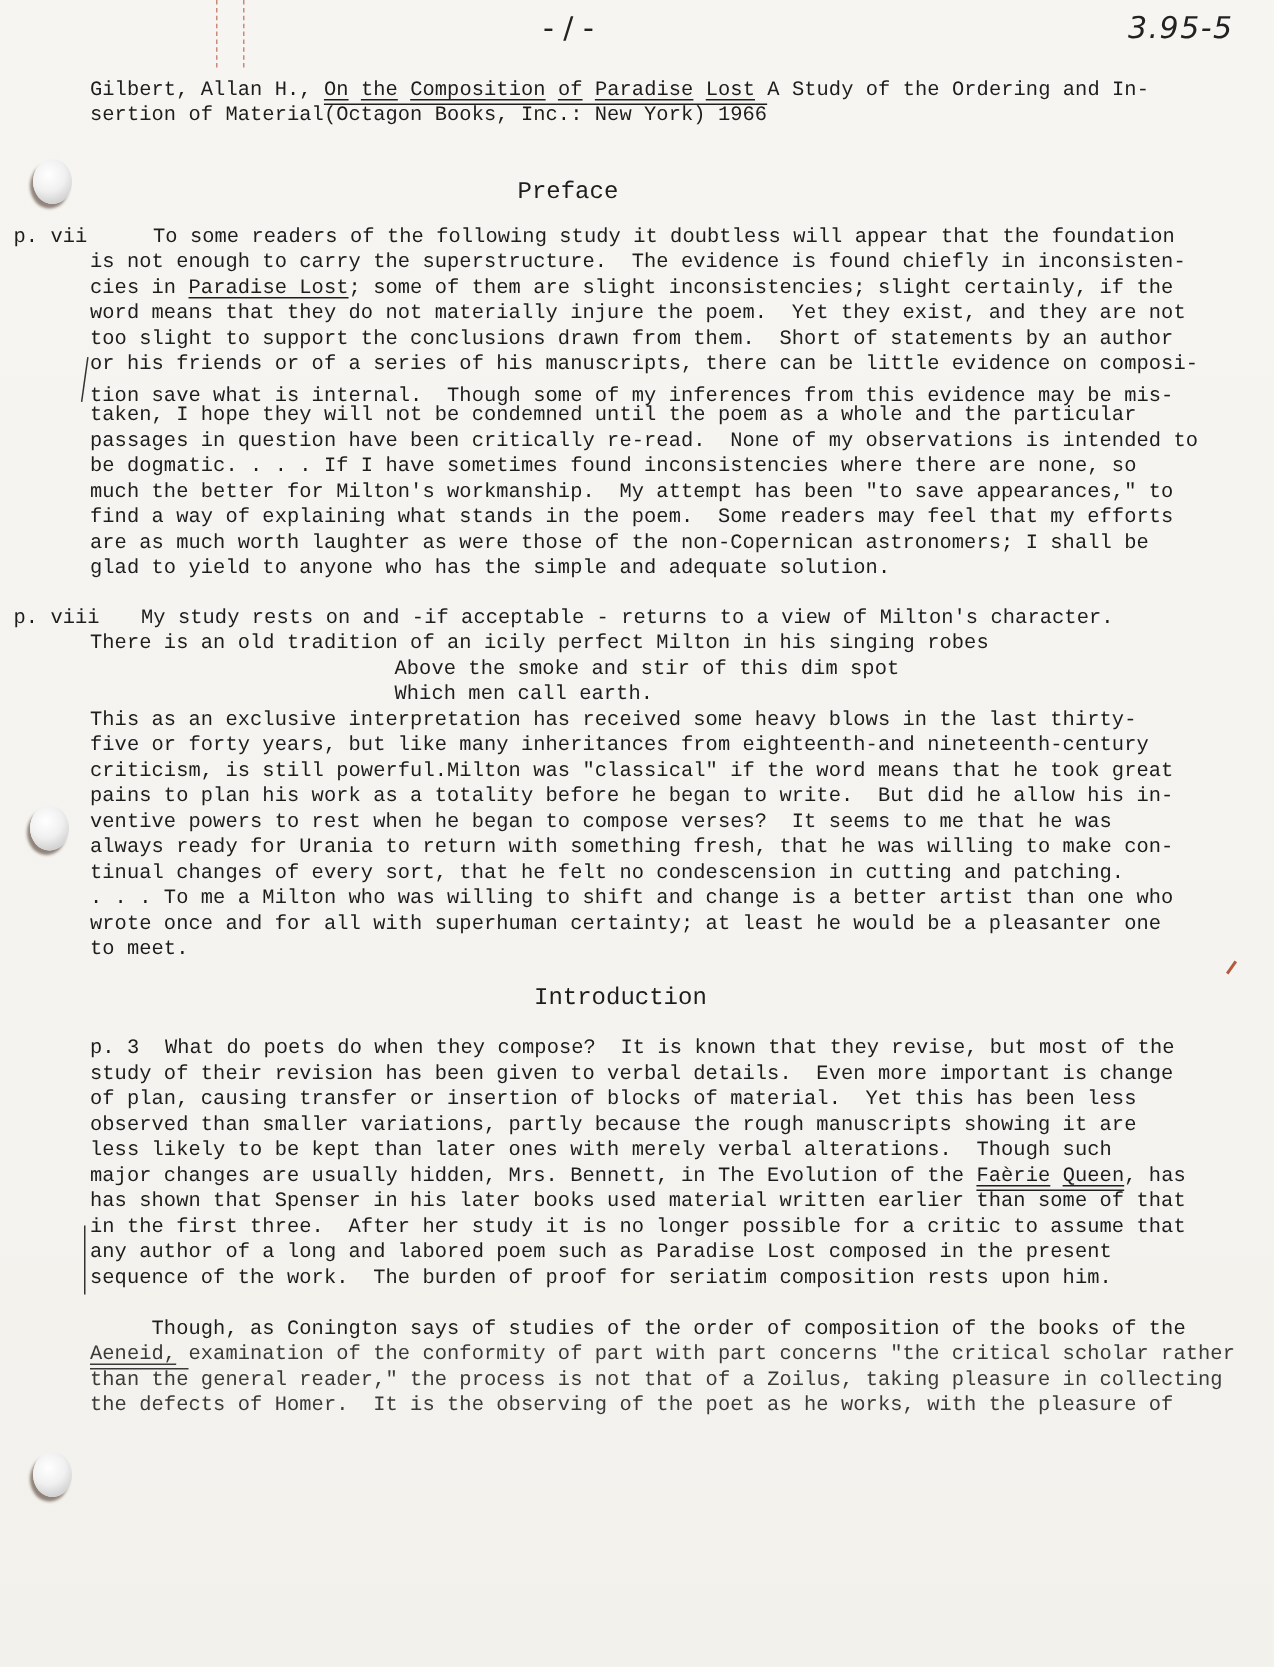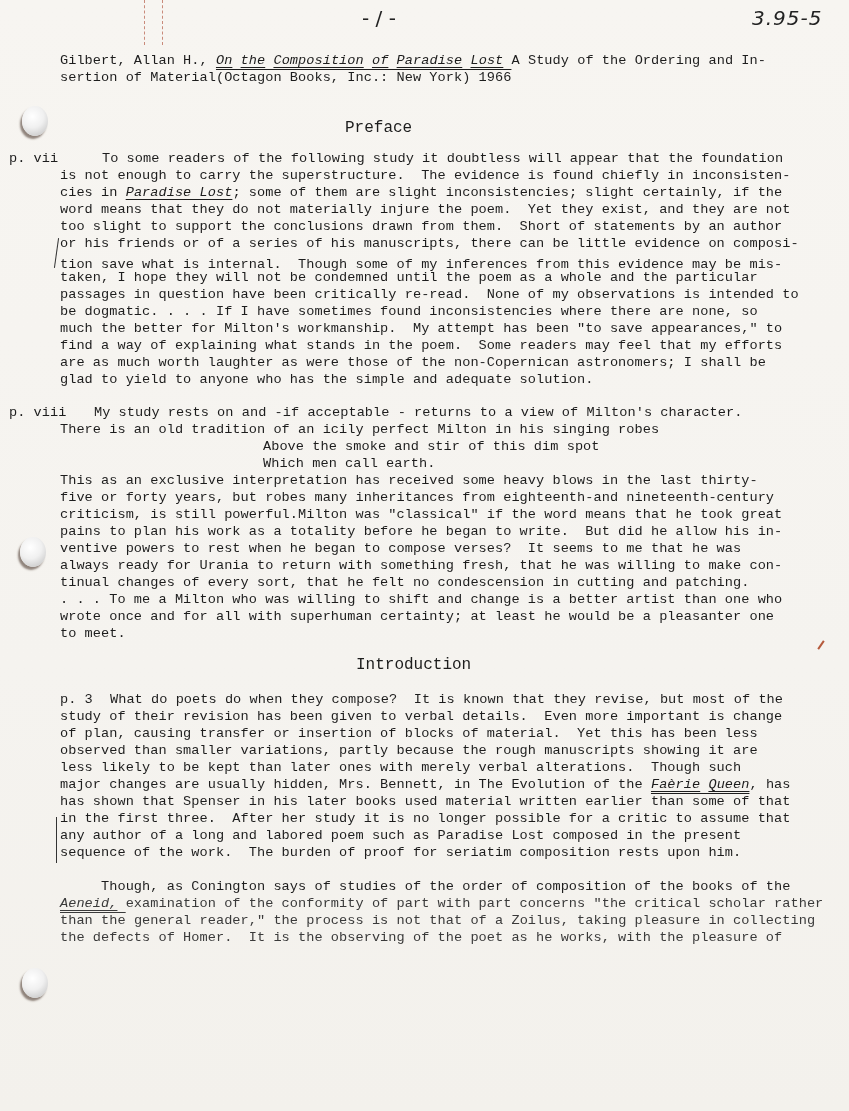--- a/index.html
+++ b/index.html
@@ -33,21 +33,21 @@
     box-shadow: -2px 3px 2px rgba(60,40,30,0.55);
   }
   .tick {
     position: absolute; width: 2px; height: 10px; background: #b55a3c;
     transform: rotate(35deg);
   }
   .line {
     position: absolute; white-space: pre;
     font-size: 13.6px; line-height: 17px; letter-spacing: 0.05px;
   }
-  .u { text-decoration: underline; text-underline-offset: 3px; font-style: italic; }
+  .u { text-decoration: underline; text-underline-offset: 3px; }
   .center-h {
     position: absolute; font-size: 16px; white-space: pre;
   }
   .side-bar {
     position: absolute; width: 1px; background: #333;
   }
   .faint { color: #3a3a3a; text-align: right; }
 </style>
 </head>
 <body>
@@ -87,21 +87,21 @@
   <div class="line" style="left:60px;top:354px">are as much worth laughter as were those of the non-Copernican astronomers; I shall be</div>
   <div class="line" style="left:60px;top:371px">glad to yield to anyone who has the simple and adequate solution.</div>
   <div class="side-bar" style="left:56px;top:238px;height:30px;transform:rotate(8deg)"></div>
 
   <div class="line" style="left:9px;top:404px">p. viii</div>
   <div class="line" style="left:94px;top:404px">My study rests on and -if acceptable - returns to a view of Milton's character.</div>
   <div class="line" style="left:60px;top:421px">There is an old tradition of an icily perfect Milton in his singing robes</div>
   <div class="line" style="left:263px;top:438px">Above the smoke and stir of this dim spot</div>
   <div class="line" style="left:263px;top:455px">Which men call earth.</div>
   <div class="line" style="left:60px;top:472px">This as an exclusive interpretation has received some heavy blows in the last thirty-</div>
-  <div class="line" style="left:60px;top:489px">five or forty years, but robes many inheritances from eighteenth-and nineteenth-century</div>
+  <div class="line" style="left:60px;top:489px">five or forty years, but like many inheritances from eighteenth-and nineteenth-century</div>
   <div class="line" style="left:60px;top:506px">criticism, is still powerful.Milton was "classical" if the word means that he took great</div>
   <div class="line" style="left:60px;top:523px">pains to plan his work as a totality before he began to write.  But did he allow his in-</div>
   <div class="line" style="left:60px;top:540px">ventive powers to rest when he began to compose verses?  It seems to me that he was</div>
   <div class="line" style="left:60px;top:557px">always ready for Urania to return with something fresh, that he was willing to make con-</div>
   <div class="line" style="left:60px;top:574px">tinual changes of every sort, that he felt no condescension in cutting and patching.</div>
   <div class="line" style="left:60px;top:591px">. . . To me a Milton who was willing to shift and change is a better artist than one who</div>
   <div class="line" style="left:60px;top:608px">wrote once and for all with superhuman certainty; at least he would be a pleasanter one</div>
   <div class="line" style="left:60px;top:625px">to meet.</div>
 
   <div class="center-h" style="left:356px;top:656px">Introduction</div>

